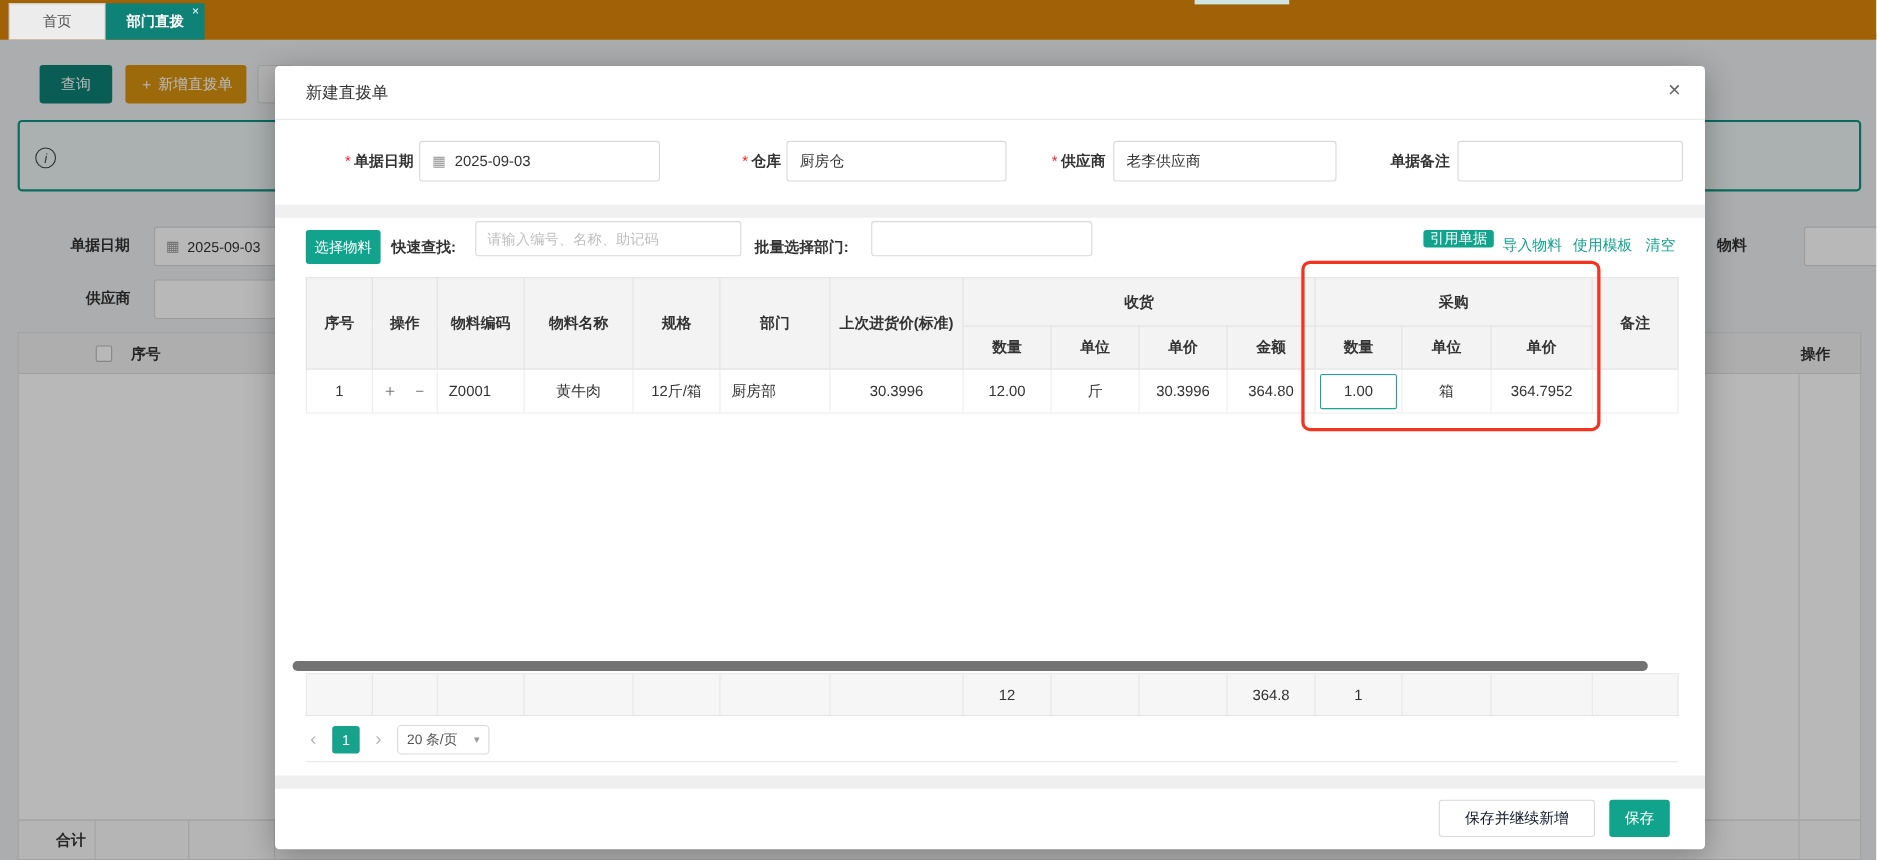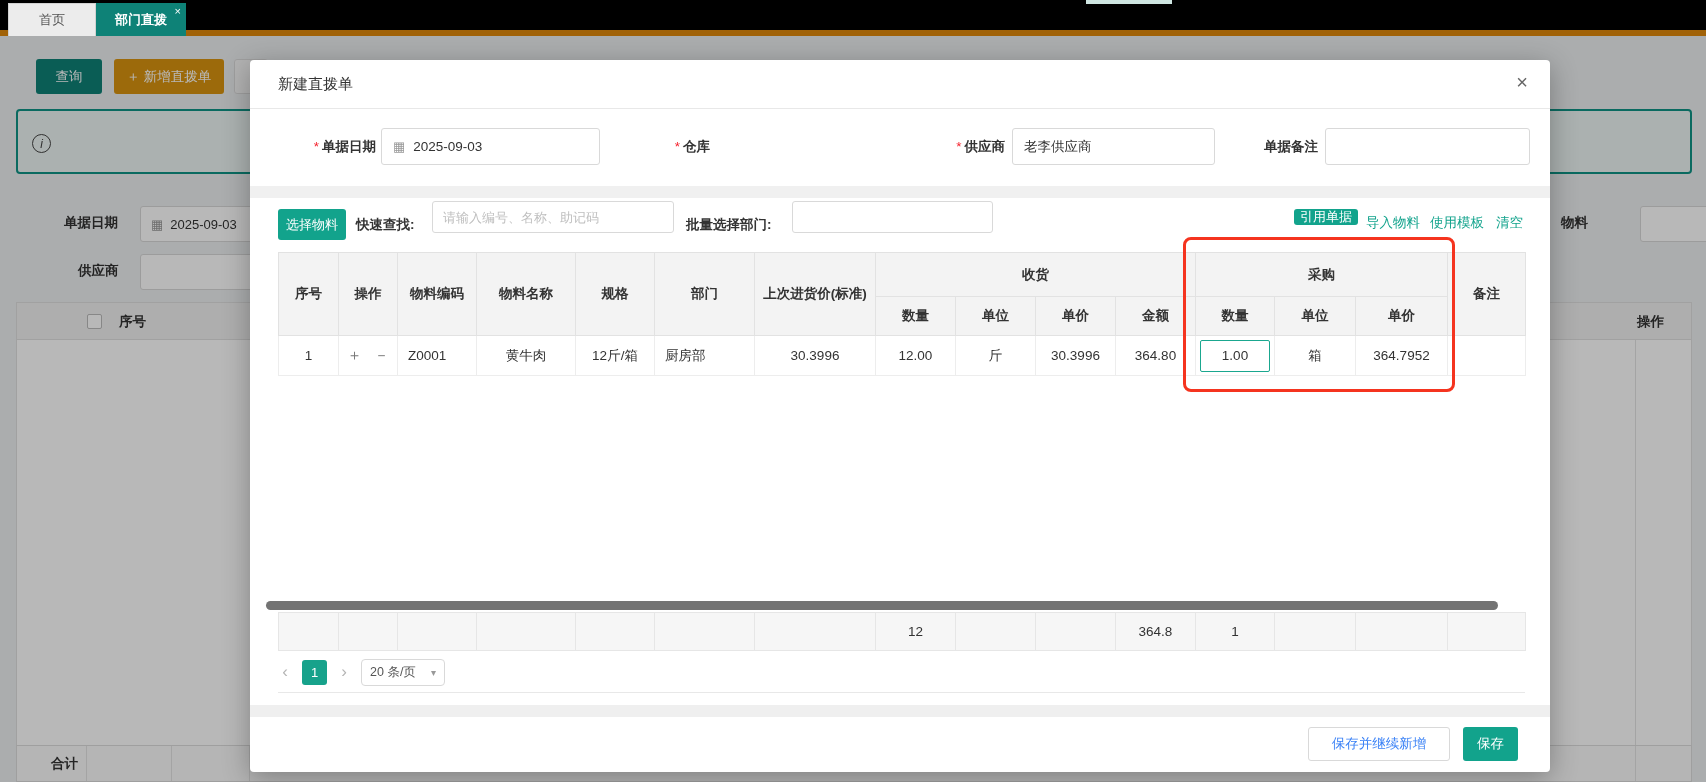--- a/index.html
+++ b/index.html
@@ -1,21 +1,21 @@
 <!DOCTYPE html>
 <html><head>
 <meta charset="utf-8">
 <style>
   * { margin:0; padding:0; box-sizing:border-box; }
   html,body { width:1706px; height:782px; overflow:hidden; }
   body { font-family:"Liberation Sans","DejaVu Sans",sans-serif; background:#fff; }
   .stage { position:relative; width:1706px; height:782px; overflow:hidden; background:#fff; }
 
   
-  .tabbar { position:absolute; left:0; top:0; width:1706px; height:36px; background:#000000; border-bottom:6px solid #a16207; z-index:30; }
+  .tabbar { position:absolute; left:0; top:0; width:1706px; height:36px; background:#a16207; border-bottom:6px solid #a16207; z-index:30; }
   .tab { position:absolute; top:3px; height:33px; font-size:13px; display:flex; align-items:center; justify-content:center; cursor:pointer; }
   .tab-home { left:8px; width:88px; background:#ececec; border:1px solid #d2d2d2; border-bottom:none; color:#555; }
   .tab-active { left:96px; width:90px; background:#0e8277; color:#fff; font-weight:bold; }
   .tab-close { position:absolute; right:5px; top:2px; font-size:11px; font-weight:normal; color:#fff; cursor:pointer; }
   .top-strip { position:absolute; left:1086px; top:0; width:86px; height:4px; background:#cfe6e2; z-index:31; }
 
   
   .page { position:absolute; left:0; top:36px; width:1706px; height:746px; background:#eef0f2; z-index:1; }
   .btn { display:flex; align-items:center; justify-content:center; border-radius:3px; cursor:pointer; font-size:13.5px; }
   .bg-query { position:absolute; left:36px; top:23px; width:66px; height:35px; background:#0e8277; color:#fff; }
@@ -68,21 +68,21 @@
   table.sum { border-collapse:collapse; table-layout:fixed; width:1247px; position:absolute; left:28px; top:552px; }
   table.sum td { border:1px solid #e6e6e6; background:#f6f6f6; height:38px; font-size:13.5px; color:#333; text-align:center; }
 
   .pager { position:absolute; left:28px; top:598px; height:28px; display:flex; align-items:center; gap:10px; }
   .pg-arrow { color:#b5b5b5; font-size:17px; cursor:pointer; width:14px; text-align:center; }
   .pg-page { width:25px; height:25px; background:#17a28b; color:#fff; border-radius:3px; display:flex; align-items:center; justify-content:center; font-size:13px; cursor:pointer; }
   .pg-size { width:84px; height:27px; border:1px solid #d9d9d9; border-radius:4px; display:flex; align-items:center; font-size:12.5px; color:#555; padding:0 8px; justify-content:space-between; cursor:pointer; background:#fff; }
   .pg-caret { color:#999; font-size:10px; }
   .tbl-bottom { position:absolute; left:28px; top:632px; width:1247px; height:1px; background:#e8e8e8; }
   .foot-band { position:absolute; left:0; top:645px; width:100%; height:12px; background:#efefef; }
-  .save-cont { position:absolute; left:1058px; top:667px; width:142px; height:34px; background:#fff; border:1px solid #d9d9d9; border-radius:3px; color:#3b82f6;text-align:center; }
+  .save-cont { position:absolute; left:1058px; top:667px; width:142px; height:34px; background:#fff; border:1px solid #d9d9d9; border-radius:3px; color:#0f172a;text-align:center; }
   .save { position:absolute; left:1213px; top:667px; width:55px; height:34px; background:#12a38c; color:#fff; border-radius:3px; }
 
   .red-box { position:absolute; left:933px; top:177px; width:272px; height:155px; border:3px solid #f5341f; border-radius:8px; pointer-events:none; }
 </style>
 </head>
 <body>
 
 <div class="stage">
 
   <div class="top-strip"></div>
@@ -142,20 +142,23 @@
       <div class="m-close">×</div>
     </div>
 
     <div class="f-label" style="left:20px; width:106px;"><span class="req">*</span><span>单据日期</span></div>
     <div class="f-input" style="left:131px; width:219px;">
       <span class="cal-icon">▦</span>
       <span>2025-09-03</span>
     </div>
 
     <div class="f-label" style="left:360px; width:100px;"><span class="req">*</span><span>仓库</span></div>
+    <div class="f-input" style="left:465px; width:200px;">
+      <span>厨房仓</span>
+    </div>
 
     <div class="f-label" style="left:655px; width:100px;"><span class="req">*</span><span>供应商</span></div>
     <div class="f-input" style="left:762px; width:203px;">
       <span>老李供应商</span>
     </div>
 
     <div class="f-label" style="left:968px; width:100px;"><span>单据备注</span></div>
     <div class="f-input" style="left:1075px; width:205px;">
       <span></span>
     </div>

